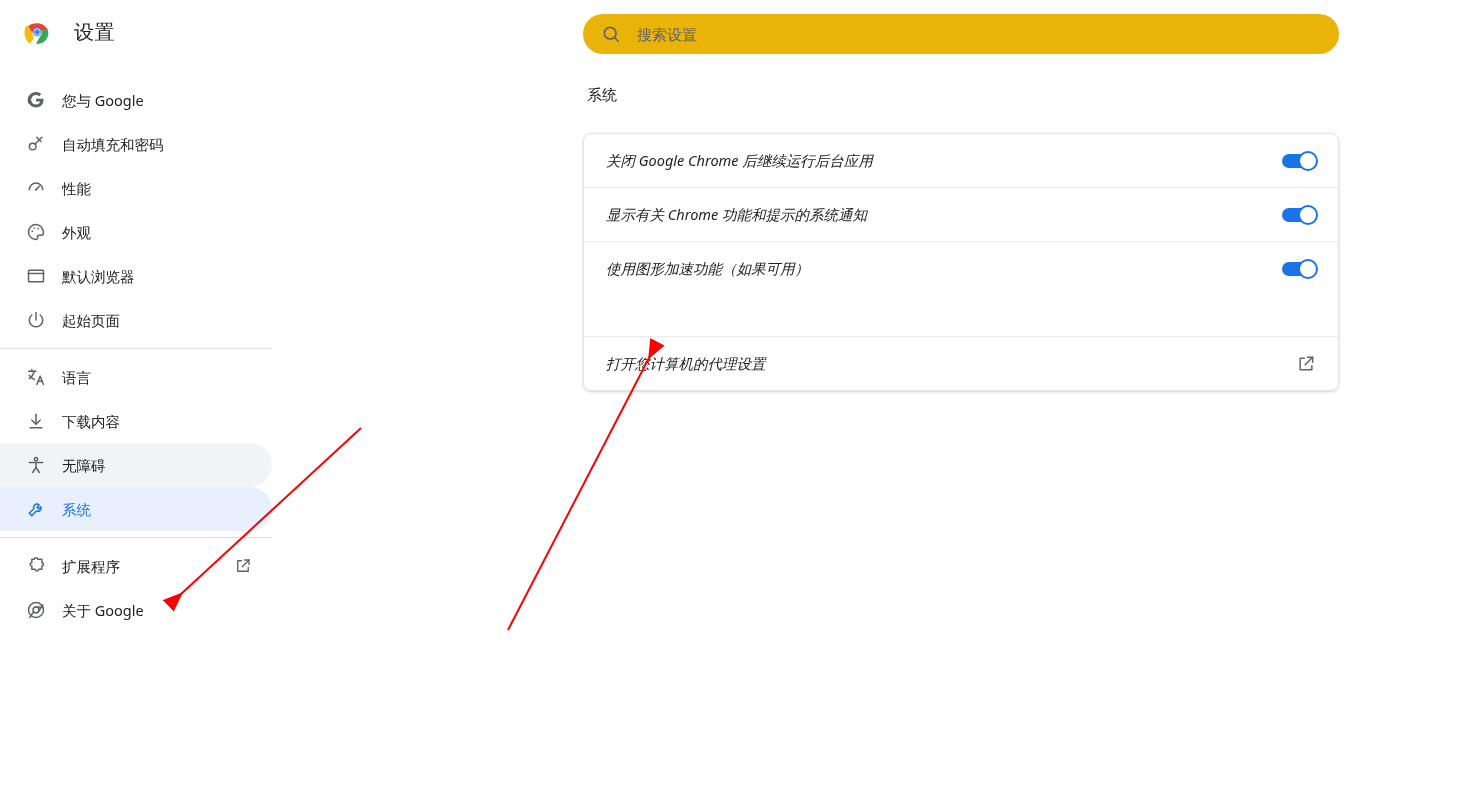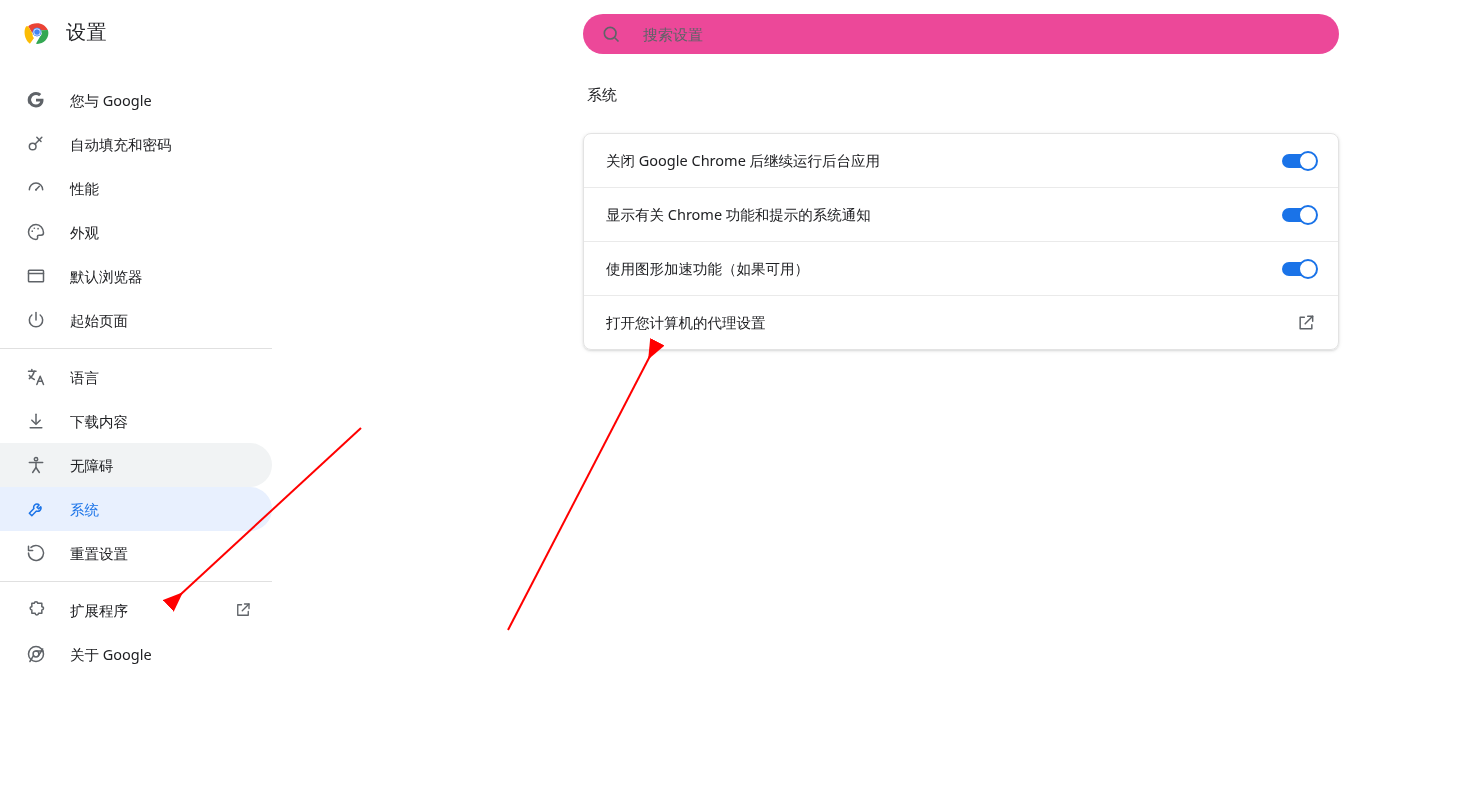--- a/index.html
+++ b/index.html
@@ -17,21 +17,21 @@
   .header {
     display:flex;
     align-items:center;
     height:64px;
     width:100%;
   }
   .header-left {
     display:flex;
     align-items:center;
     padding-left:24px;
-    gap:16px;
+    gap:24px;
   }
   .page-title { font-size:20px; letter-spacing:0.5px; color:#202124; }
   .chrome-logo { width:26px; height:26px; position:relative; }
   .chrome-logo svg { width:100%; height:100%; }
 
   
   .layout { display:flex; width:100%; }
   .sidebar {
     width:272px;
     padding-top:14px;
@@ -39,21 +39,21 @@
   }
   .nav-divider { height:1px; background:#e0e0e0; margin:6px 0 6px 0; }
   .nav-item {
     display:flex;
     align-items:center;
     height:44px;
     padding-left:26px;
     padding-right:20px;
     font-size:14.5px;
     color:#202124;
-    gap:24px;
+    gap:16px;
     border-top-right-radius:22px;
     border-bottom-right-radius:22px;
     cursor:pointer;
     user-select:none;
     white-space:nowrap;
   }
   .nav-item.hovered { background:#f1f3f4;align-items:center; }
   .nav-item.selected { background:#e8f0fe; color:#1a73e8; }
   .nav-item.selected .nav-icon svg { stroke:#1a73e8; fill:none; }
   .nav-icon { width:20px; height:20px; display:flex; align-items:center; justify-content:center; color:#5f6368;}
@@ -71,24 +71,24 @@
   .search-wrap {
     position:absolute;
     top:14px;
     left:583px;
     width:756px;
   }
   .search-bar {
     display:flex;
     align-items:center;
     height:40px;
-    background:#ec4899;
+    background:#eab308;
     border-radius:22px;
     padding:0 18px;
-    gap:20px;
+    gap:14px;
   }
   .search-bar input {
     border:none;
     background:transparent;
     outline:none;
     font-size:15px;
     width:100%;
     color:#202124;
   }
   .search-bar input::placeholder { color:#5f6368; }
@@ -106,31 +106,32 @@
     padding-left:4px;
   }
 
   
   .card {
     width:100%;
     border-radius:8px;
     border:1px solid #e3e3e3;
     box-shadow:0 1px 2px rgba(60,64,67,.15), 0 1px 4px rgba(60,64,67,.08);
     overflow:hidden;
+    font-style:italic;
   }
   .row {
     display:flex;
     align-items:center;
     justify-content:space-between;
     padding:16px 22px;
     font-size:14.5px;
     color:#202124;
   }
   .row + .row { border-top:1px solid #eaeaea; }
-  .row.link { cursor:pointer; }
+  .row.link { cursor:pointer;margin-top:41px; }
 
   
   .toggle {
     width:34px;
     height:20px;
     position:relative;
     cursor:pointer;
   }
   .toggle-track {
     position:absolute;
@@ -289,29 +290,20 @@
         </span>
         <span>无障碍</span>
       </div>
       <div class="nav-item selected">
         <span class="nav-icon">
           <svg viewBox="0 0 24 24" fill="none" stroke="currentColor" stroke-width="1.8" stroke-linecap="round" stroke-linejoin="round">
             <path d="M14.7 6.3a4 4 0 0 0-5.2 5.2L4 17l3 3 5.5-5.5a4 4 0 0 0 5.2-5.2l-2.5 2.5-2-2 2.5-2.5z"></path>
           </svg>
         </span>
         <span>系统</span>
-      </div>
-      <div class="nav-item">
-        <span class="nav-icon">
-          <svg viewBox="0 0 24 24" fill="none" stroke="currentColor" stroke-width="1.8" stroke-linecap="round" stroke-linejoin="round">
-            <path d="M3 12a9 9 0 1 0 3-6.7"></path>
-            <path d="M3 4v5h5"></path>
-          </svg>
-        </span>
-        <span>重置设置</span>
       </div>
       <div class="nav-divider"></div>
       <div class="nav-item">
         <span class="nav-icon">
           <svg viewBox="0 0 24 24" fill="none" stroke="currentColor" stroke-width="1.8" stroke-linecap="round" stroke-linejoin="round">
             <path d="M14 4a2 2 0 1 0-4 0H7v4a2 2 0 1 0 0 4v4h4a2 2 0 1 0 4 0h4v-4a2 2 0 1 0 0-4V4h-5z"></path>
           </svg>
         </span>
         <span>扩展程序</span>
         <span class="nav-trailing" style="color: rgb(95, 99, 104);">

